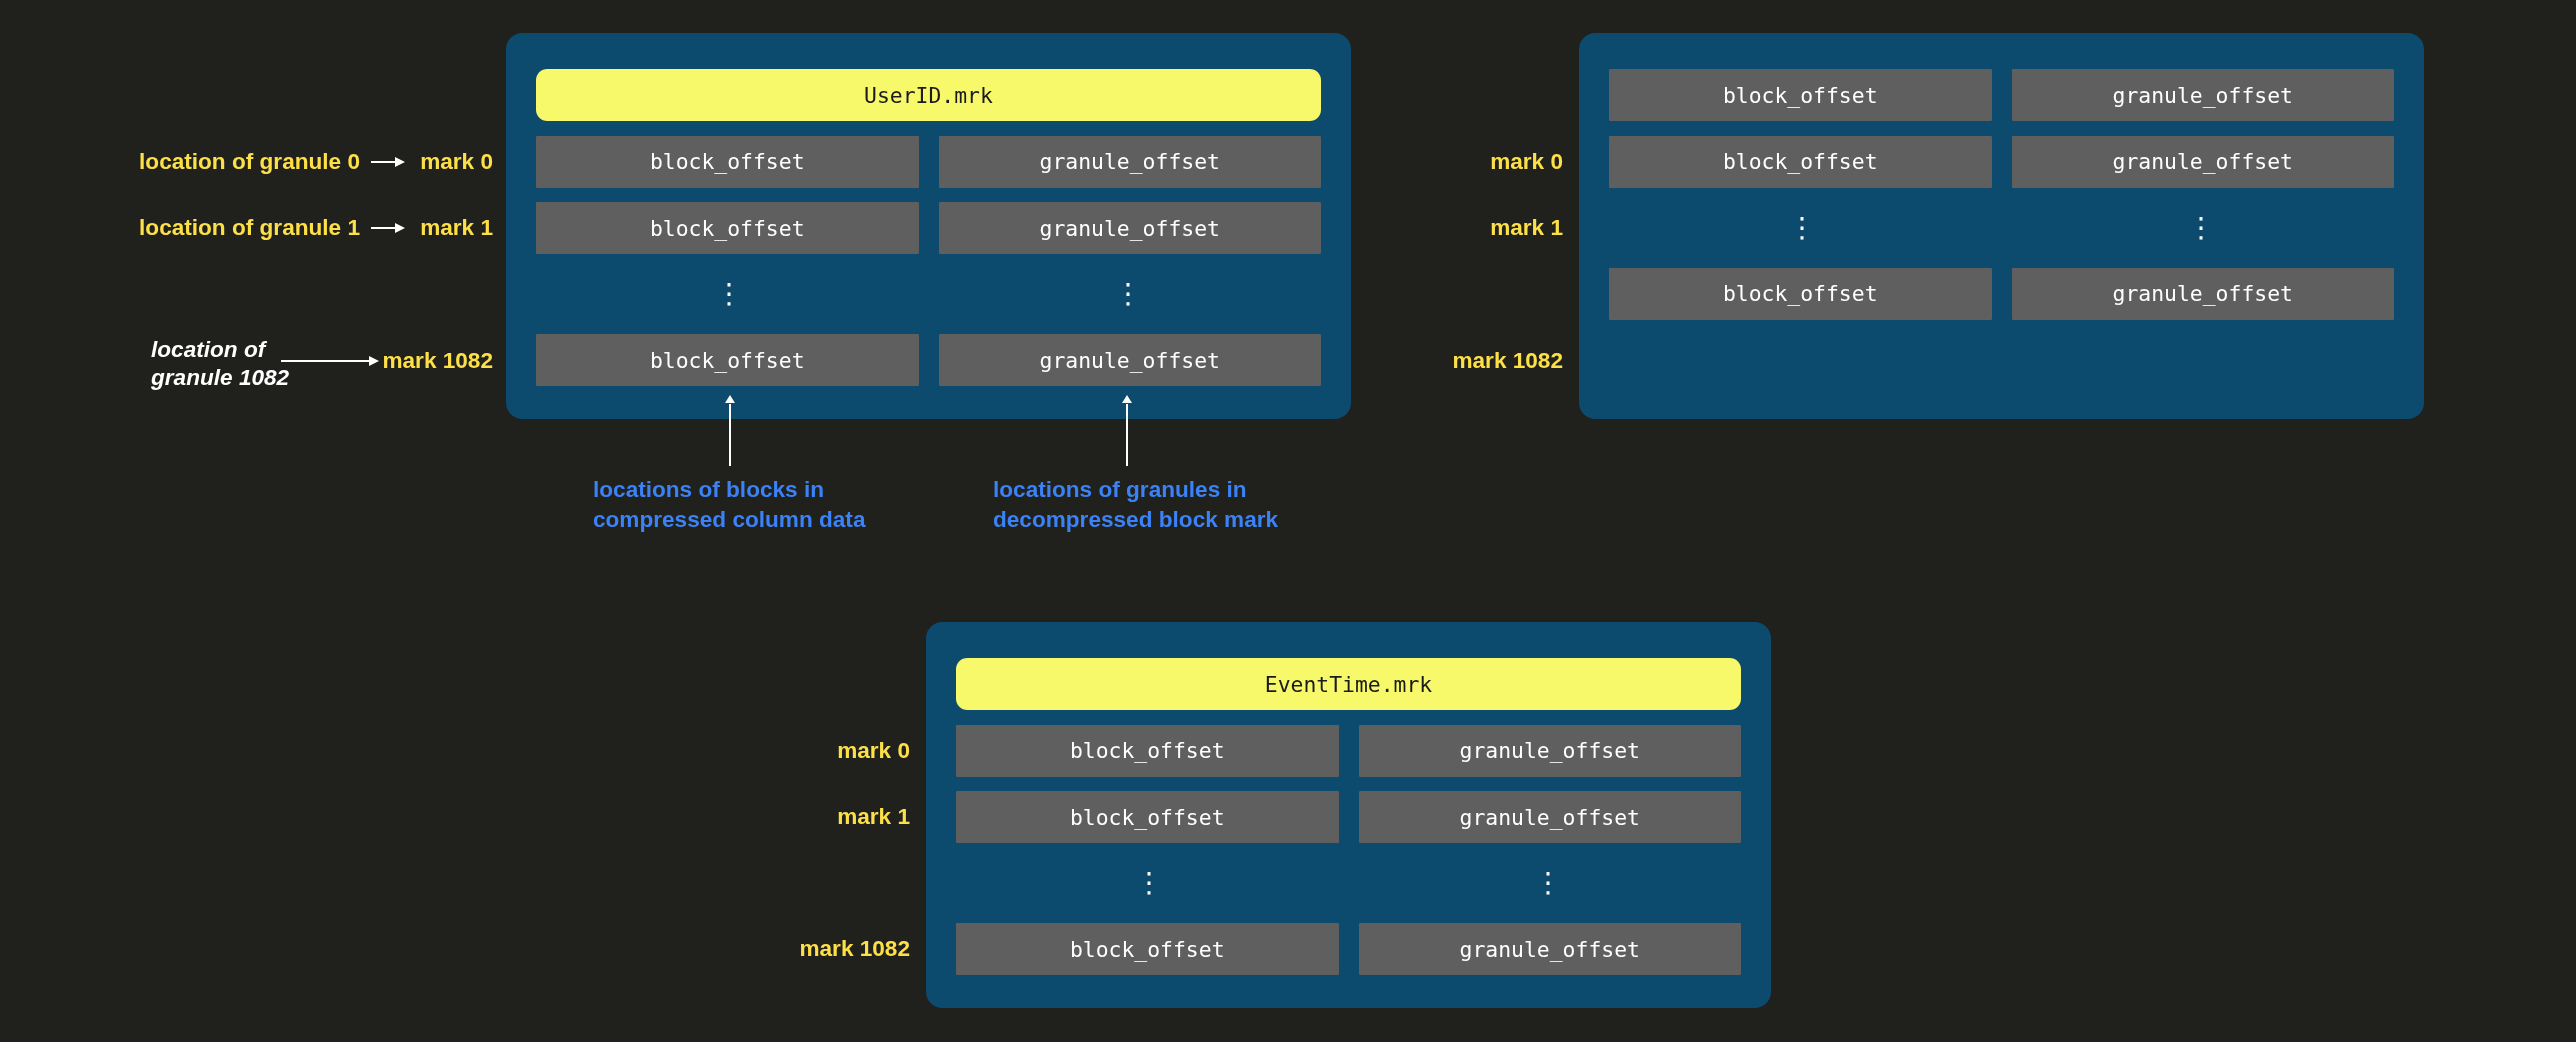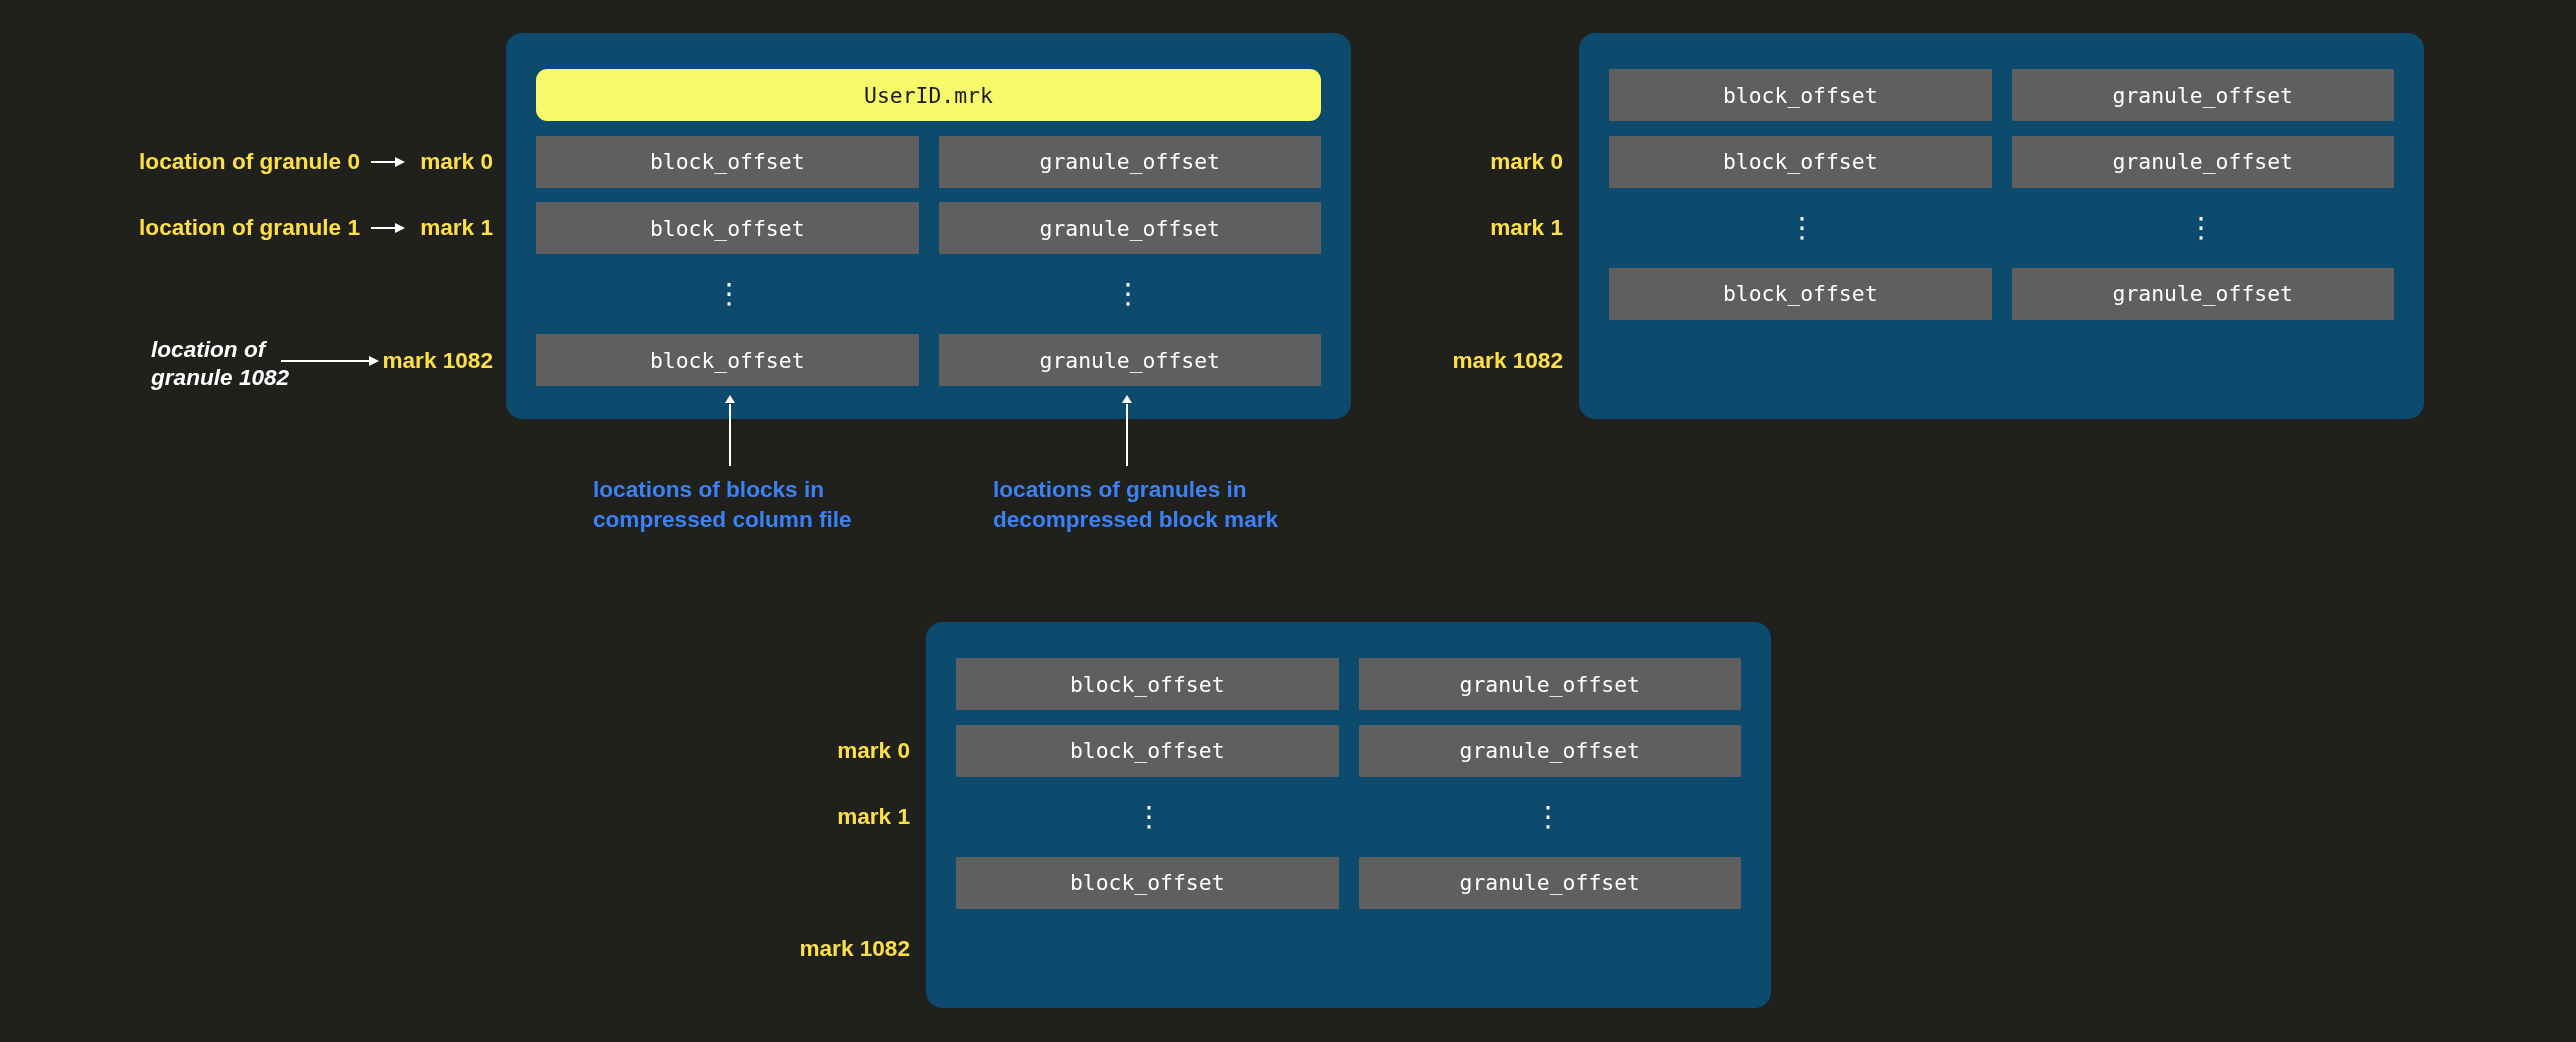--- a/index.html
+++ b/index.html
@@ -95,20 +95,21 @@
       <div class="ell">⋮</div>
       <div class="ell">⋮</div>
     </div>
     <div class="mrow">
       <div class="cell">block_offset</div>
       <div class="cell">granule_offset</div>
     </div>
   </div>
 
   <div class="panel" style="left:926px;top:622px;">
+    <div class="panel-header">EventTime.mrk</div>
     <div class="mrow first">
       <div class="cell">block_offset</div>
       <div class="cell">granule_offset</div>
     </div>
     <div class="mrow">
       <div class="cell">block_offset</div>
       <div class="cell">granule_offset</div>
     </div>
     <div class="ellipsis-row">
       <div class="ell">⋮</div>
@@ -139,21 +140,21 @@
   <div class="lbl right" style="right:1013px;top:217px;">mark 1</div>
   <div class="lbl right" style="right:1013px;top:350px;">mark 1082</div>
 
   <div class="lbl right" style="right:1666px;top:740px;">mark 0</div>
   <div class="lbl right" style="right:1666px;top:806px;">mark 1</div>
   <div class="lbl right" style="right:1666px;top:938px;">mark 1082</div>
 
   <div class="arrow-v" style="left:729px;top:404px;height:62px;"></div>
   <div class="note" style="left:593px;top:475px;">
     <div>locations of blocks in</div>
-    <div>compressed column file</div>
+    <div>compressed column data</div>
   </div>
 
   <div class="arrow-v" style="left:1126px;top:404px;height:62px;"></div>
   <div class="note" style="left:993px;top:475px;">
     <div>locations of granules in</div>
     <div>decompressed block mark</div>
   </div>
 
 </div>
 

